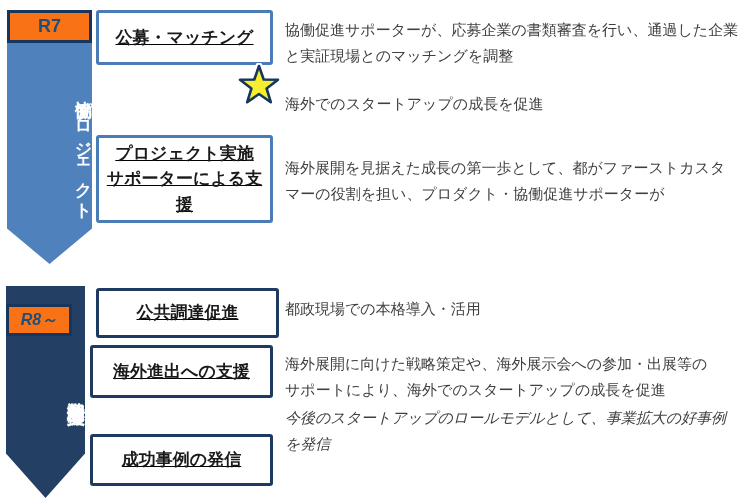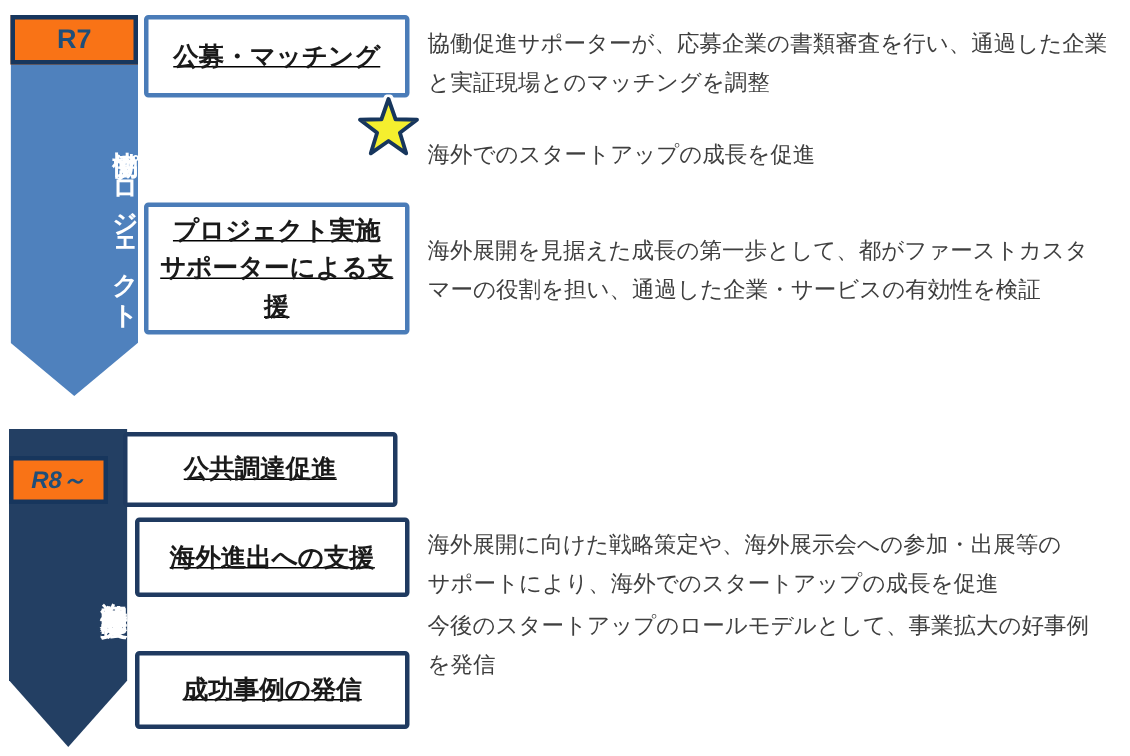--- a/index.html
+++ b/index.html
@@ -113,40 +113,41 @@
     <span class="step-label">プロジェクト実施
 サポーターによる支援</span>
   </div>
 
   <div class="desc" style="left:285px;top:17px;">協働促進サポーターが、応募企業の書類審査を行い、通過した企業
 と実証現場とのマッチングを調整</div>
 
   <div class="desc" style="left:285px;top:91px;">海外でのスタートアップの成長を促進</div>
 
   <div class="desc" style="left:285px;top:155px;">海外展開を見据えた成長の第一歩として、都がファーストカスタ
-マーの役割を担い、通過した企業・サービスの有効性を検証</div>
+マーの役割を担い、プロダクト・協働促進サポーターが</div>
 
   <div class="arrow arrow-bottom" style="left:6px;top:286px;width:79px;height:212px;"></div>
 
   <div class="v-title v-title-bottom" style="left:6px;top:321px;width:79px;height:140px;">海外展開等支援</div>
 
   <div class="tag-box tag-bottom" style="left:6px;top:304px;width:66px;height:32px;font-style:italic;">R8～</div>
 
-  <div class="step-box bottom" style="left:82px;top:288px;width:183px;height:50px;">
+  <div class="step-box bottom" style="left:96px;top:288px;width:183px;height:50px;">
     <span class="step-label">公共調達促進</span>
   </div>
 
   <div class="step-box bottom" style="left:90px;top:345px;width:183px;height:53px;">
     <span class="step-label">海外進出への支援</span>
   </div>
 
   <div class="step-box bottom" style="left:90px;top:403px;width:183px;height:52px;margin-top:31px;">
     <span class="step-label">成功事例の発信</span>
   </div>
 
+  <div class="desc" style="left:285px;top:296px;">都政現場での本格導入・活用</div>
 
   <div class="desc" style="left:285px;top:351px;">海外展開に向けた戦略策定や、海外展示会への参加・出展等の
 サポートにより、海外でのスタートアップの成長を促進</div>
 
-  <div class="desc" style="left:285px;top:405px;">今後のスタートアップのロールモデルとして、事業拡大の好事例
+  <div class="desc" style="left:285px;top:405px;font-style:italic;">今後のスタートアップのロールモデルとして、事業拡大の好事例
 を発信</div>
 
 </div>
 
 </body></html>

